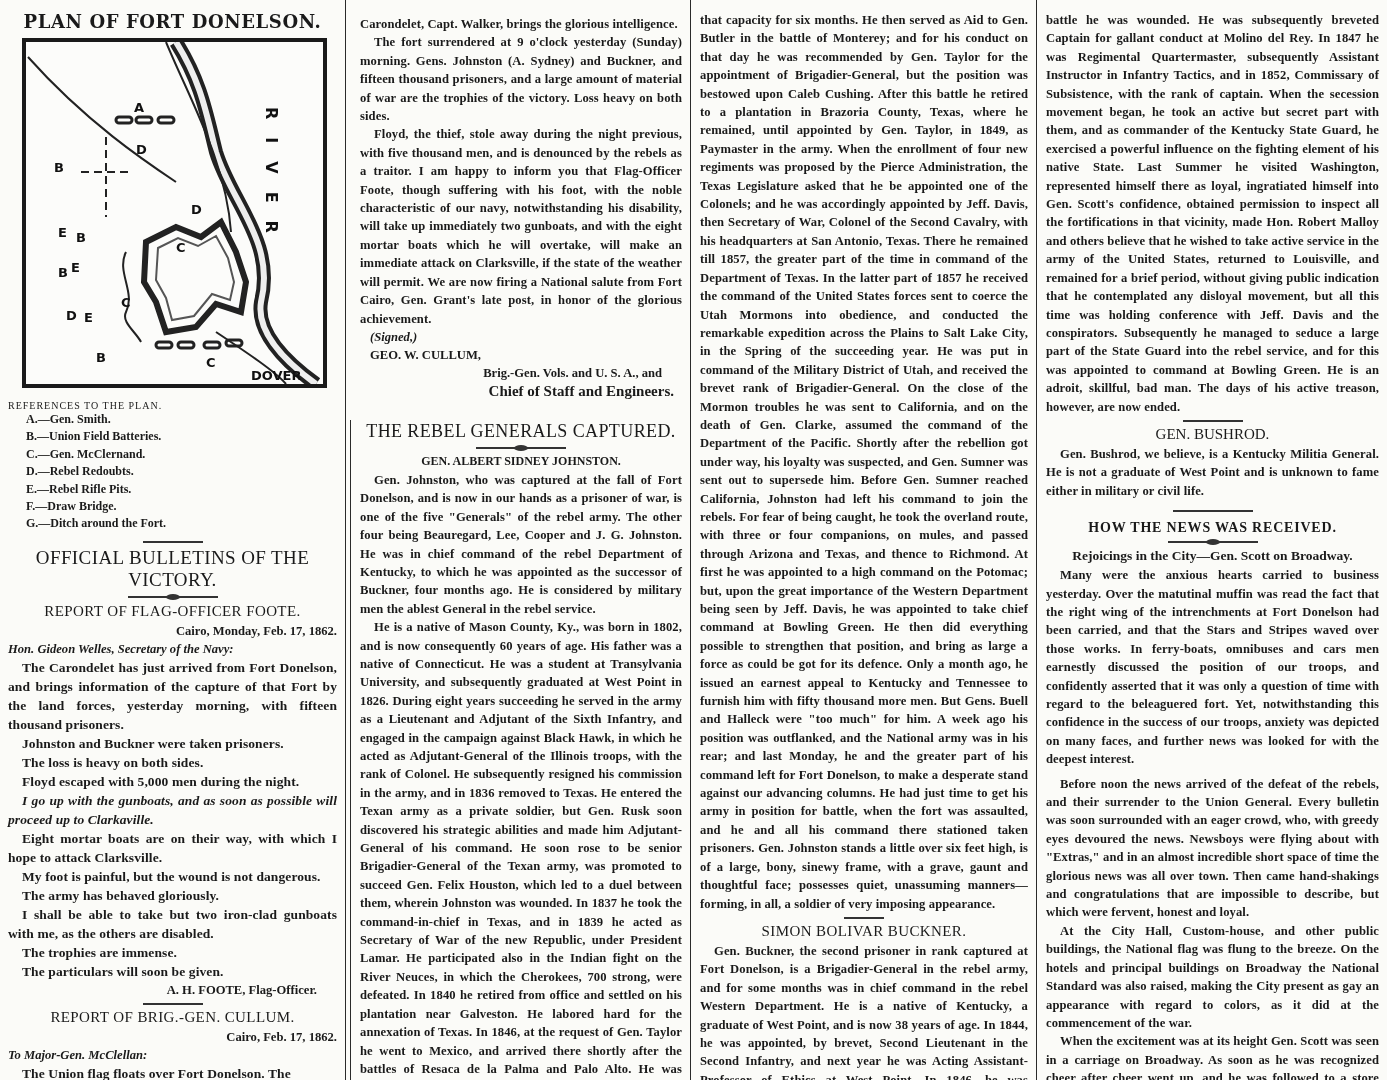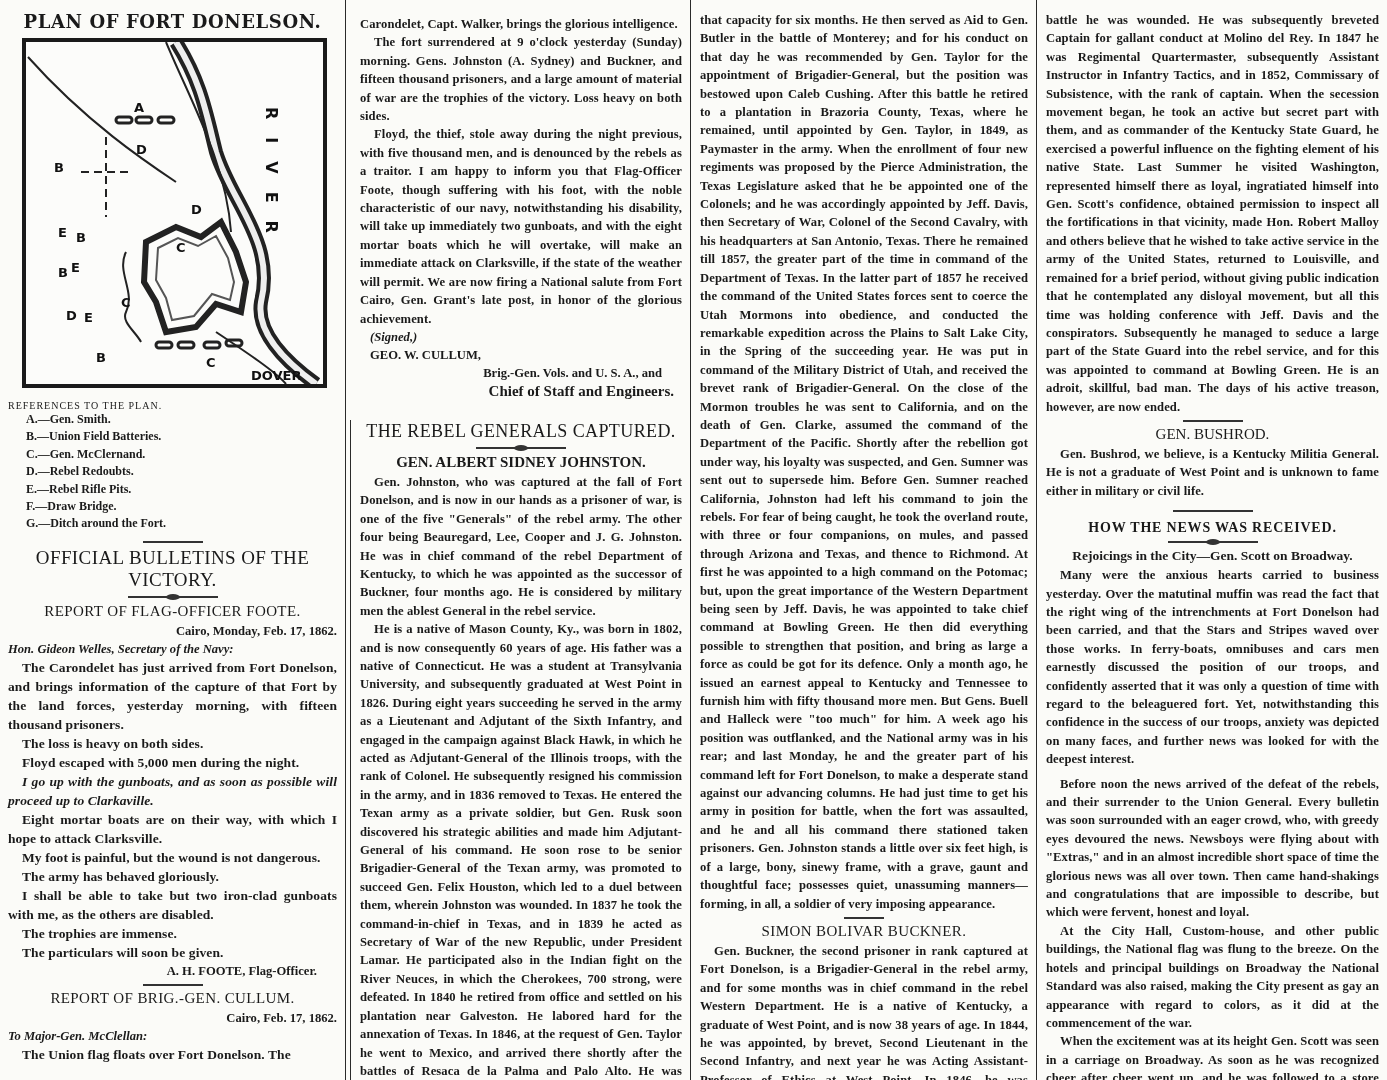--- a/index.html
+++ b/index.html
@@ -107,20 +107,21 @@
       <div>F.—Draw Bridge.</div>
       <div>G.—Ditch around the Fort.</div>
     </div>
     <div class="rule-short" style="width:60px;margin-top:8px;"></div>
     <h2 style="font-size:19px;">OFFICIAL BULLETINS OF THE VICTORY.</h2>
     <div class="rule-orn"></div>
     <h3>REPORT OF FLAG-OFFICER FOOTE.</h3>
     <div class="dateline">Cairo, Monday, Feb. 17, 1862.</div>
     <div class="salutation">Hon. Gideon Welles, Secretary of the Navy:</div>
     <p class="indent bulletin-line">The Carondelet has just arrived from Fort Donelson, and brings information of the capture of that Fort by the land forces, yesterday morning, with fifteen thousand prisoners.</p>
+    <p class="indent bulletin-line">Johnston and Buckner were taken prisoners.</p>
     <p class="indent bulletin-line">The loss is heavy on both sides.</p>
     <p class="indent bulletin-line">Floyd escaped with 5,000 men during the night.</p>
     <p class="indent bulletin-line ital">I go up with the gunboats, and as soon as possible will proceed up to Clarkaville.</p>
     <p class="indent bulletin-line">Eight mortar boats are on their way, with which I hope to attack Clarksville.</p>
     <p class="indent bulletin-line">My foot is painful, but the wound is not dangerous.</p>
     <p class="indent bulletin-line">The army has behaved gloriously.</p>
     <p class="indent bulletin-line">I shall be able to take but two iron-clad gunboats with me, as the others are disabled.</p>
     <p class="indent bulletin-line">The trophies are immense.</p>
     <p class="indent bulletin-line">The particulars will soon be given.</p>
     <div class="sig">A. H. FOOTE, Flag-Officer.</div>
@@ -136,21 +137,21 @@
     <p class="indent">The fort surrendered at 9 o'clock yesterday (Sunday) morning. Gens. Johnston (A. Sydney) and Buckner, and fifteen thousand prisoners, and a large amount of material of war are the trophies of the victory. Loss heavy on both sides.</p>
     <p class="indent">Floyd, the thief, stole away during the night previous, with five thousand men, and is denounced by the rebels as a traitor. I am happy to inform you that Flag-Officer Foote, though suffering with his foot, with the noble characteristic of our navy, notwithstanding his disability, will take up immediately two gunboats, and with the eight mortar boats which he will overtake, will make an immediate attack on Clarksville, if the state of the weather will permit. We are now firing a National salute from Fort Cairo, Gen. Grant's late post, in honor of the glorious achievement.</p>
     <div style="display:flex;justify-content:space-between;padding:0 30px 0 10px;font-size:12.6px;font-weight:bold;line-height:18px;flex-direction:column;">
       <span class="ital">(Signed,)</span>
       <span>GEO. W. CULLUM,</span>
     </div>
     <div style="text-align:right;padding-right:20px;font-size:12.6px;font-weight:bold;line-height:18px;">Brig.-Gen. Vols. and U. S. A., and</div>
     <div style="text-align:right;padding-right:8px;font-size:15px;font-weight:bold;line-height:18px;">Chief of Staff and Engineers.</div>
     <h2 style="margin-top:21px;">THE REBEL GENERALS CAPTURED.</h2>
     <div class="rule-orn"></div>
-    <h4 style="font-size:15px;">GEN. ALBERT SIDNEY JOHNSTON.</h4>
+    <h4 style="font-size:12px;">GEN. ALBERT SIDNEY JOHNSTON.</h4>
     <p class="indent">Gen. Johnston, who was captured at the fall of Fort Donelson, and is now in our hands as a prisoner of war, is one of the five "Generals" of the rebel army. The other four being Beauregard, Lee, Cooper and J. G. Johnston. He was in chief command of the rebel Department of Kentucky, to which he was appointed as the successor of Buckner, four months ago. He is considered by military men the ablest General in the rebel service.</p>
     <p class="indent">He is a native of Mason County, Ky., was born in 1802, and is now consequently 60 years of age. His father was a native of Connecticut. He was a student at Transylvania University, and subsequently graduated at West Point in 1826. During eight years succeeding he served in the army as a Lieutenant and Adjutant of the Sixth Infantry, and engaged in the campaign against Black Hawk, in which he acted as Adjutant-General of the Illinois troops, with the rank of Colonel. He subsequently resigned his commission in the army, and in 1836 removed to Texas. He entered the Texan army as a private soldier, but Gen. Rusk soon discovered his strategic abilities and made him Adjutant-General of his command. He soon rose to be senior Brigadier-General of the Texan army, was promoted to succeed Gen. Felix Houston, which led to a duel between them, wherein Johnston was wounded. In 1837 he took the command-in-chief in Texas, and in 1839 he acted as Secretary of War of the new Republic, under President Lamar. He participated also in the Indian fight on the River Neuces, in which the Cherokees, 700 strong, were defeated. In 1840 he retired from office and settled on his plantation near Galveston. He labored hard for the annexation of Texas. In 1846, at the request of Gen. Taylor he went to Mexico, and arrived there shortly after the battles of Resaca de la Palma and Palo Alto. He was elected Colonel of the First Texas Regiment, and served in</p>
   </div>
 
   <div class="col" style="left:692px;width:344px;">
     <p style="margin-top:4px;">that capacity for six months. He then served as Aid to Gen. Butler in the battle of Monterey; and for his conduct on that day he was recommended by Gen. Taylor for the appointment of Brigadier-General, but the position was bestowed upon Caleb Cushing. After this battle he retired to a plantation in Brazoria County, Texas, where he remained, until appointed by Gen. Taylor, in 1849, as Paymaster in the army. When the enrollment of four new regiments was proposed by the Pierce Administration, the Texas Legislature asked that he be appointed one of the Colonels; and he was accordingly appointed by Jeff. Davis, then Secretary of War, Colonel of the Second Cavalry, with his headquarters at San Antonio, Texas. There he remained till 1857, the greater part of the time in command of the Department of Texas. In the latter part of 1857 he received the command of the United States forces sent to coerce the Utah Mormons into obedience, and conducted the remarkable expedition across the Plains to Salt Lake City, in the Spring of the succeeding year. He was put in command of the Military District of Utah, and received the brevet rank of Brigadier-General. On the close of the Mormon troubles he was sent to California, and on the death of Gen. Clarke, assumed the command of the Department of the Pacific. Shortly after the rebellion got under way, his loyalty was suspected, and Gen. Sumner was sent out to supersede him. Before Gen. Sumner reached California, Johnston had left his command to join the rebels. For fear of being caught, he took the overland route, with three or four companions, on mules, and passed through Arizona and Texas, and thence to Richmond. At first he was appointed to a high command on the Potomac; but, upon the great importance of the Western Department being seen by Jeff. Davis, he was appointed to take chief command at Bowling Green. He then did everything possible to strengthen that position, and bring as large a force as could be got for its defence. Only a month ago, he issued an earnest appeal to Kentucky and Tennessee to furnish him with fifty thousand more men. But Gens. Buell and Halleck were "too much" for him. A week ago his position was outflanked, and the National army was in his rear; and last Monday, he and the greater part of his command left for Fort Donelson, to make a desperate stand against our advancing columns. He had just time to get his army in position for battle, when the fort was assaulted, and he and all his command there stationed taken prisoners. Gen. Johnston stands a little over six feet high, is of a large, bony, sinewy frame, with a grave, gaunt and thoughtful face; possesses quiet, unassuming manners—forming, in all, a soldier of very imposing appearance.</p>
     <div class="rule-short" style="width:40px;"></div>
     <h3>SIMON BOLIVAR BUCKNER.</h3>
     <p class="indent">Gen. Buckner, the second prisoner in rank captured at Fort Donelson, is a Brigadier-General in the rebel army, and for some months was in chief command in the rebel Western Department. He is a native of Kentucky, a graduate of West Point, and is now 38 years of age. In 1844, he was appointed, by brevet, Second Lieutenant in the Second Infantry, and next year he was Acting Assistant-Professor of Ethics at West Point. In 1846, he was transferred to the Sixth Infantry, in which he went to Mexico, and was breveted First Lieutenant for gallant conduct at Contreras and Cherubusco, at which latter</p>
   </div>

